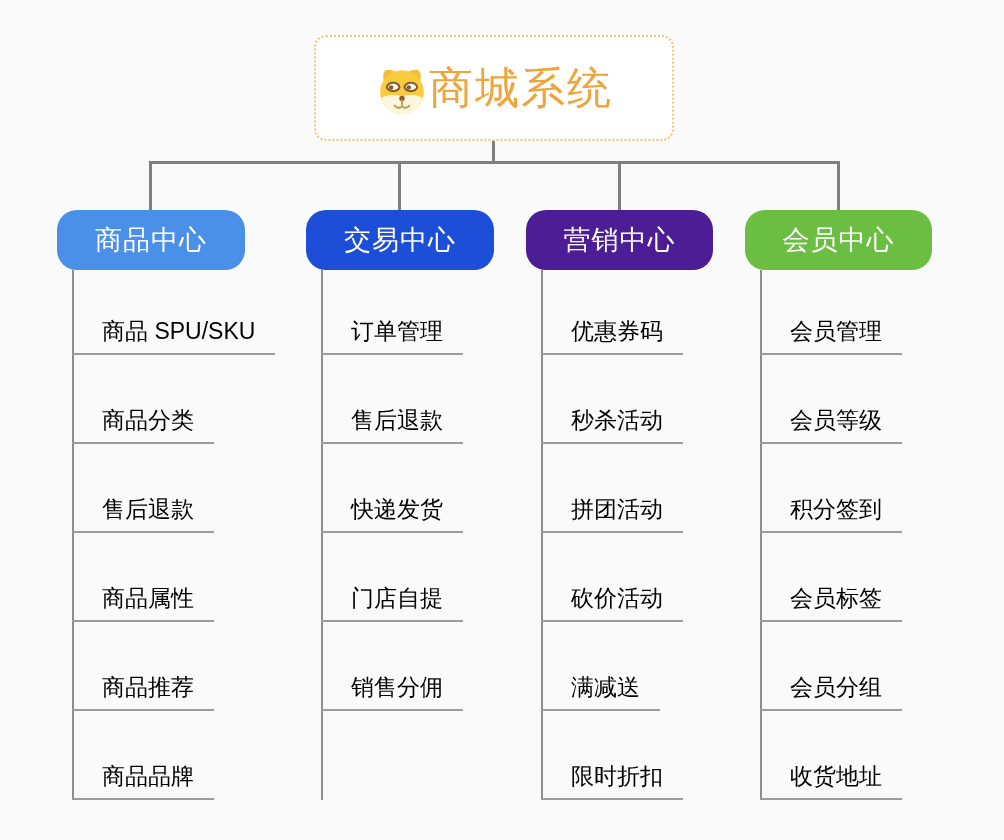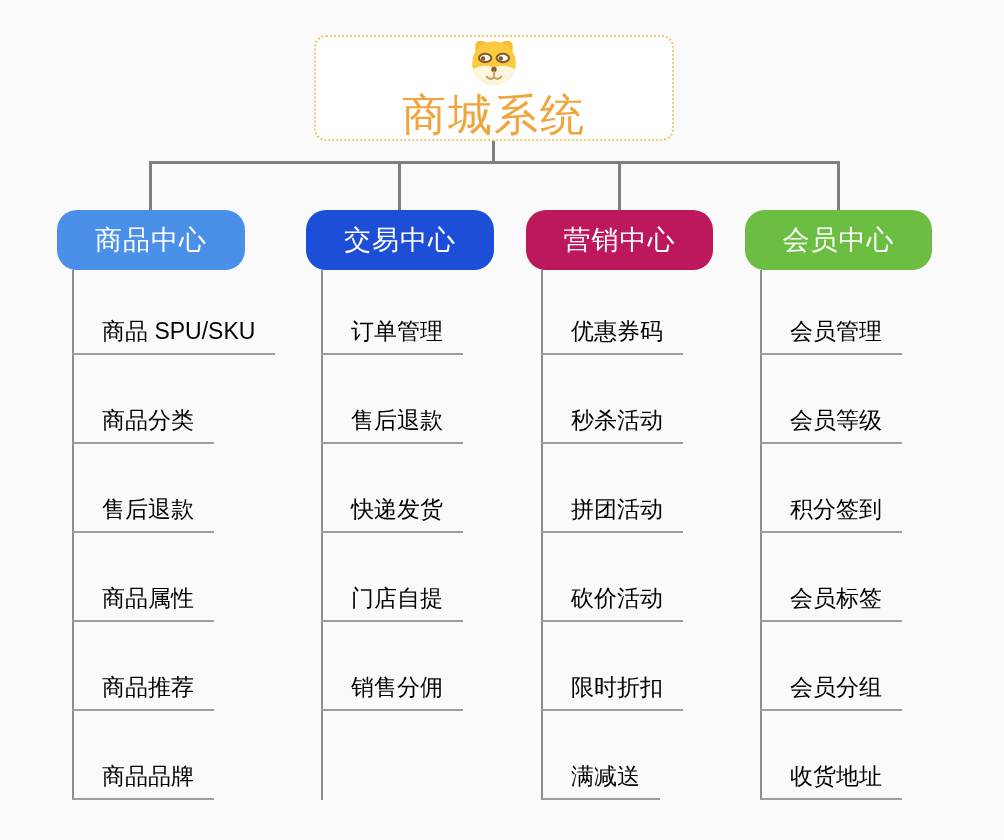--- a/index.html
+++ b/index.html
@@ -31,21 +31,20 @@
     position: absolute;
     left: 314px; top: 35px;
     width: 360px; height: 106px;
     background: #ffffff;
     border: 2px dotted #f2c577;
     border-radius: 12px;
     display: flex;
     align-items: center;
     justify-content: center;
     cursor: pointer;
-    flex-direction: column;
   }
   .root-icon { width: 54px; height: 54px; display: inline-flex; }
   .root-icon svg { width: 54px; height: 54px; }
   .root-title {
     font-size: 44px;
     color: #f0a43c;
     letter-spacing: 2px;
     white-space: nowrap;
   }
 
@@ -174,40 +173,40 @@
       <div class="child">
           <span>门店自提</span>
         </div>
       <div class="child">
           <span>销售分佣</span>
         </div>
     </div>
   </div>
 
   <div class="branch b2">
-    <div class="branch-box" style="background: #be185d;">营销中心</div>
+    <div class="branch-box" style="background: #4c1d95;">营销中心</div>
     <div class="trunk"></div>
     <div class="children">
       <div class="child">
           <span>优惠券码</span>
         </div>
       <div class="child">
           <span>秒杀活动</span>
         </div>
       <div class="child">
           <span>拼团活动</span>
         </div>
       <div class="child">
           <span>砍价活动</span>
         </div>
       <div class="child">
+          <span>满减送</span>
+        </div>
+      <div class="child">
           <span>限时折扣</span>
-        </div>
-      <div class="child">
-          <span>满减送</span>
         </div>
     </div>
   </div>
 
   <div class="branch b3">
     <div class="branch-box" style="background: rgb(108, 190, 66);">会员中心</div>
     <div class="trunk"></div>
     <div class="children">
       <div class="child">
           <span>会员管理</span>

